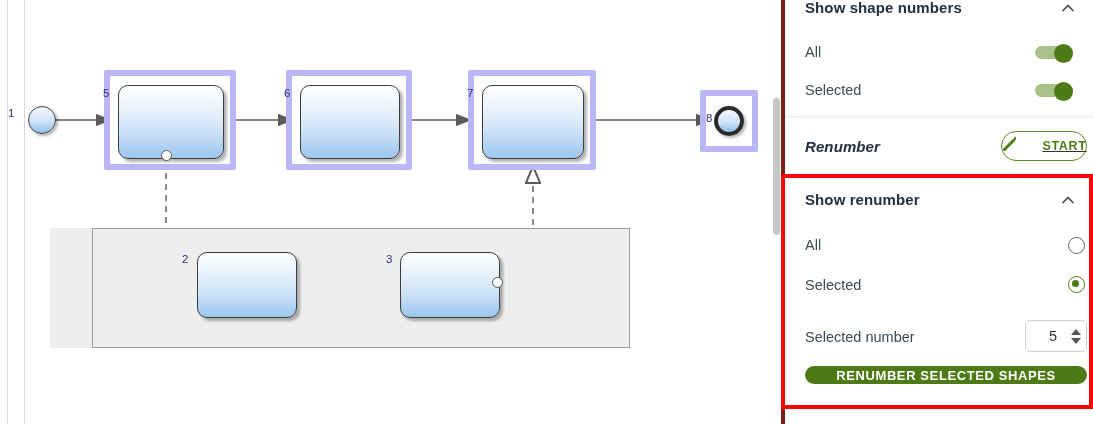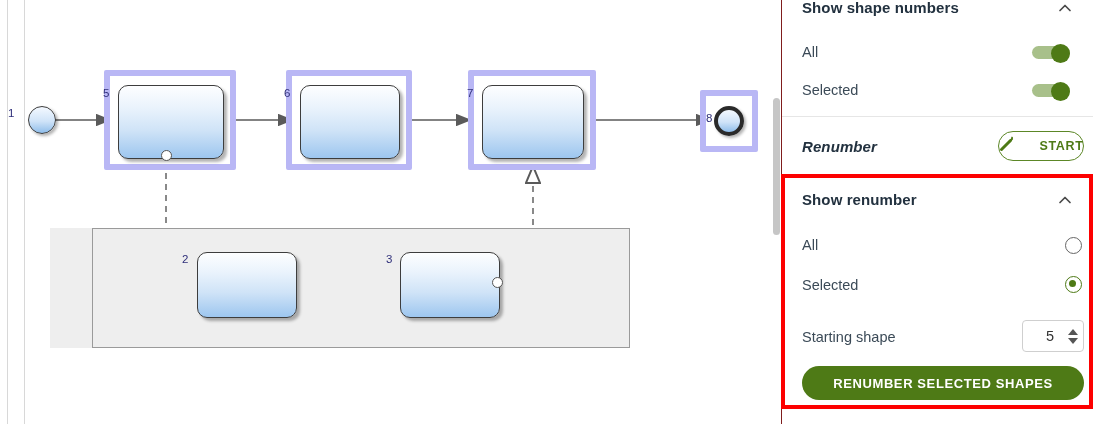--- a/index.html
+++ b/index.html
@@ -62,21 +62,21 @@
     box-sizing:border-box;
   }
   .pool-header{
     position:absolute;border-right:1.5px solid #9a9a9a;
     box-sizing:border-box;background:#eeeeee;
   }
 
   
   #panel{
     position:absolute;left:781px;top:0;width:312px;height:424px;
-    background:#ffffff;border-left:1px solid #7f1d1d;
+    background:#ffffff;border-left:4px solid #7f1d1d;
     box-sizing:border-box;
   }
   .scrollbar-track{
     position:absolute;left:772px;top:0;width:9px;height:424px;
     background:#ffffff;
   }
   .scrollbar-thumb{
     position:absolute;left:773px;top:98px;width:7px;height:137px;
     background:#c6c6c6;border-radius:4px;
   }
@@ -105,21 +105,21 @@
   }
   .toggle .knb{
     position:absolute;left:19px;top:-1px;width:19px;height:19px;
     border-radius:50%;background:#4e7a16;
   }
 
   
   .pill{
     position:absolute;border:1.6px solid #5c8727;border-radius:18px;
     background:#ffffff;box-sizing:border-box;
-    display:flex;align-items:center;justify-content:center;gap:23px;
+    display:flex;align-items:center;justify-content:center;gap:23px;text-decoration:underline;
   }
   .pill .lbl{
     font-size:12.5px;font-weight:bold;color:#4e7a16;letter-spacing:.7px;
   }
 
   
   .radio{
     position:absolute;width:17px;height:17px;border-radius:50%;
     border:1.7px solid #666;box-sizing:border-box;background:#fff;
   }
@@ -266,28 +266,28 @@
         <path d="M3 10.5 L8 5.5 L13 10.5" fill="none" stroke="#4a4a4a" stroke-width="1.7" stroke-linecap="round" stroke-linejoin="round"></path>
       </svg>
     </div>
 
     <div class="row-label" style="left:20px;top:237px;">All</div>
     <div class="radio" style="left:283px;top:237px;"></div>
 
     <div class="row-label" style="left:20px;top:277px;">Selected</div>
     <div class="radio on" style="left:283px;top:276px;"></div>
 
-    <div class="row-label" style="left:20px;top:329px;">Starting shape</div>
+    <div class="row-label" style="left:20px;top:329px;">Selected number</div>
     <div class="spin" style="left:240px;top:320px;width:62px;height:32px;">
       <div class="val">5</div>
       <div class="arrows">
         <span class="arr-up"></span>
         <span class="arr-dn"></span>
       </div>
     </div>
 
-    <button class="btn-green" style="left:20px;top:366px;width:282px;height:34px;">RENUMBER SELECTED SHAPES</button>
+    <button class="btn-green" style="left:20px;top:366px;width:282px;height:18px;">RENUMBER SELECTED SHAPES</button>
 
   </div>
 
   <div class="redbox" style="left:781px;top:174px;width:312px;height:235px;"></div>
 
 </div>
 
 </body></html>

